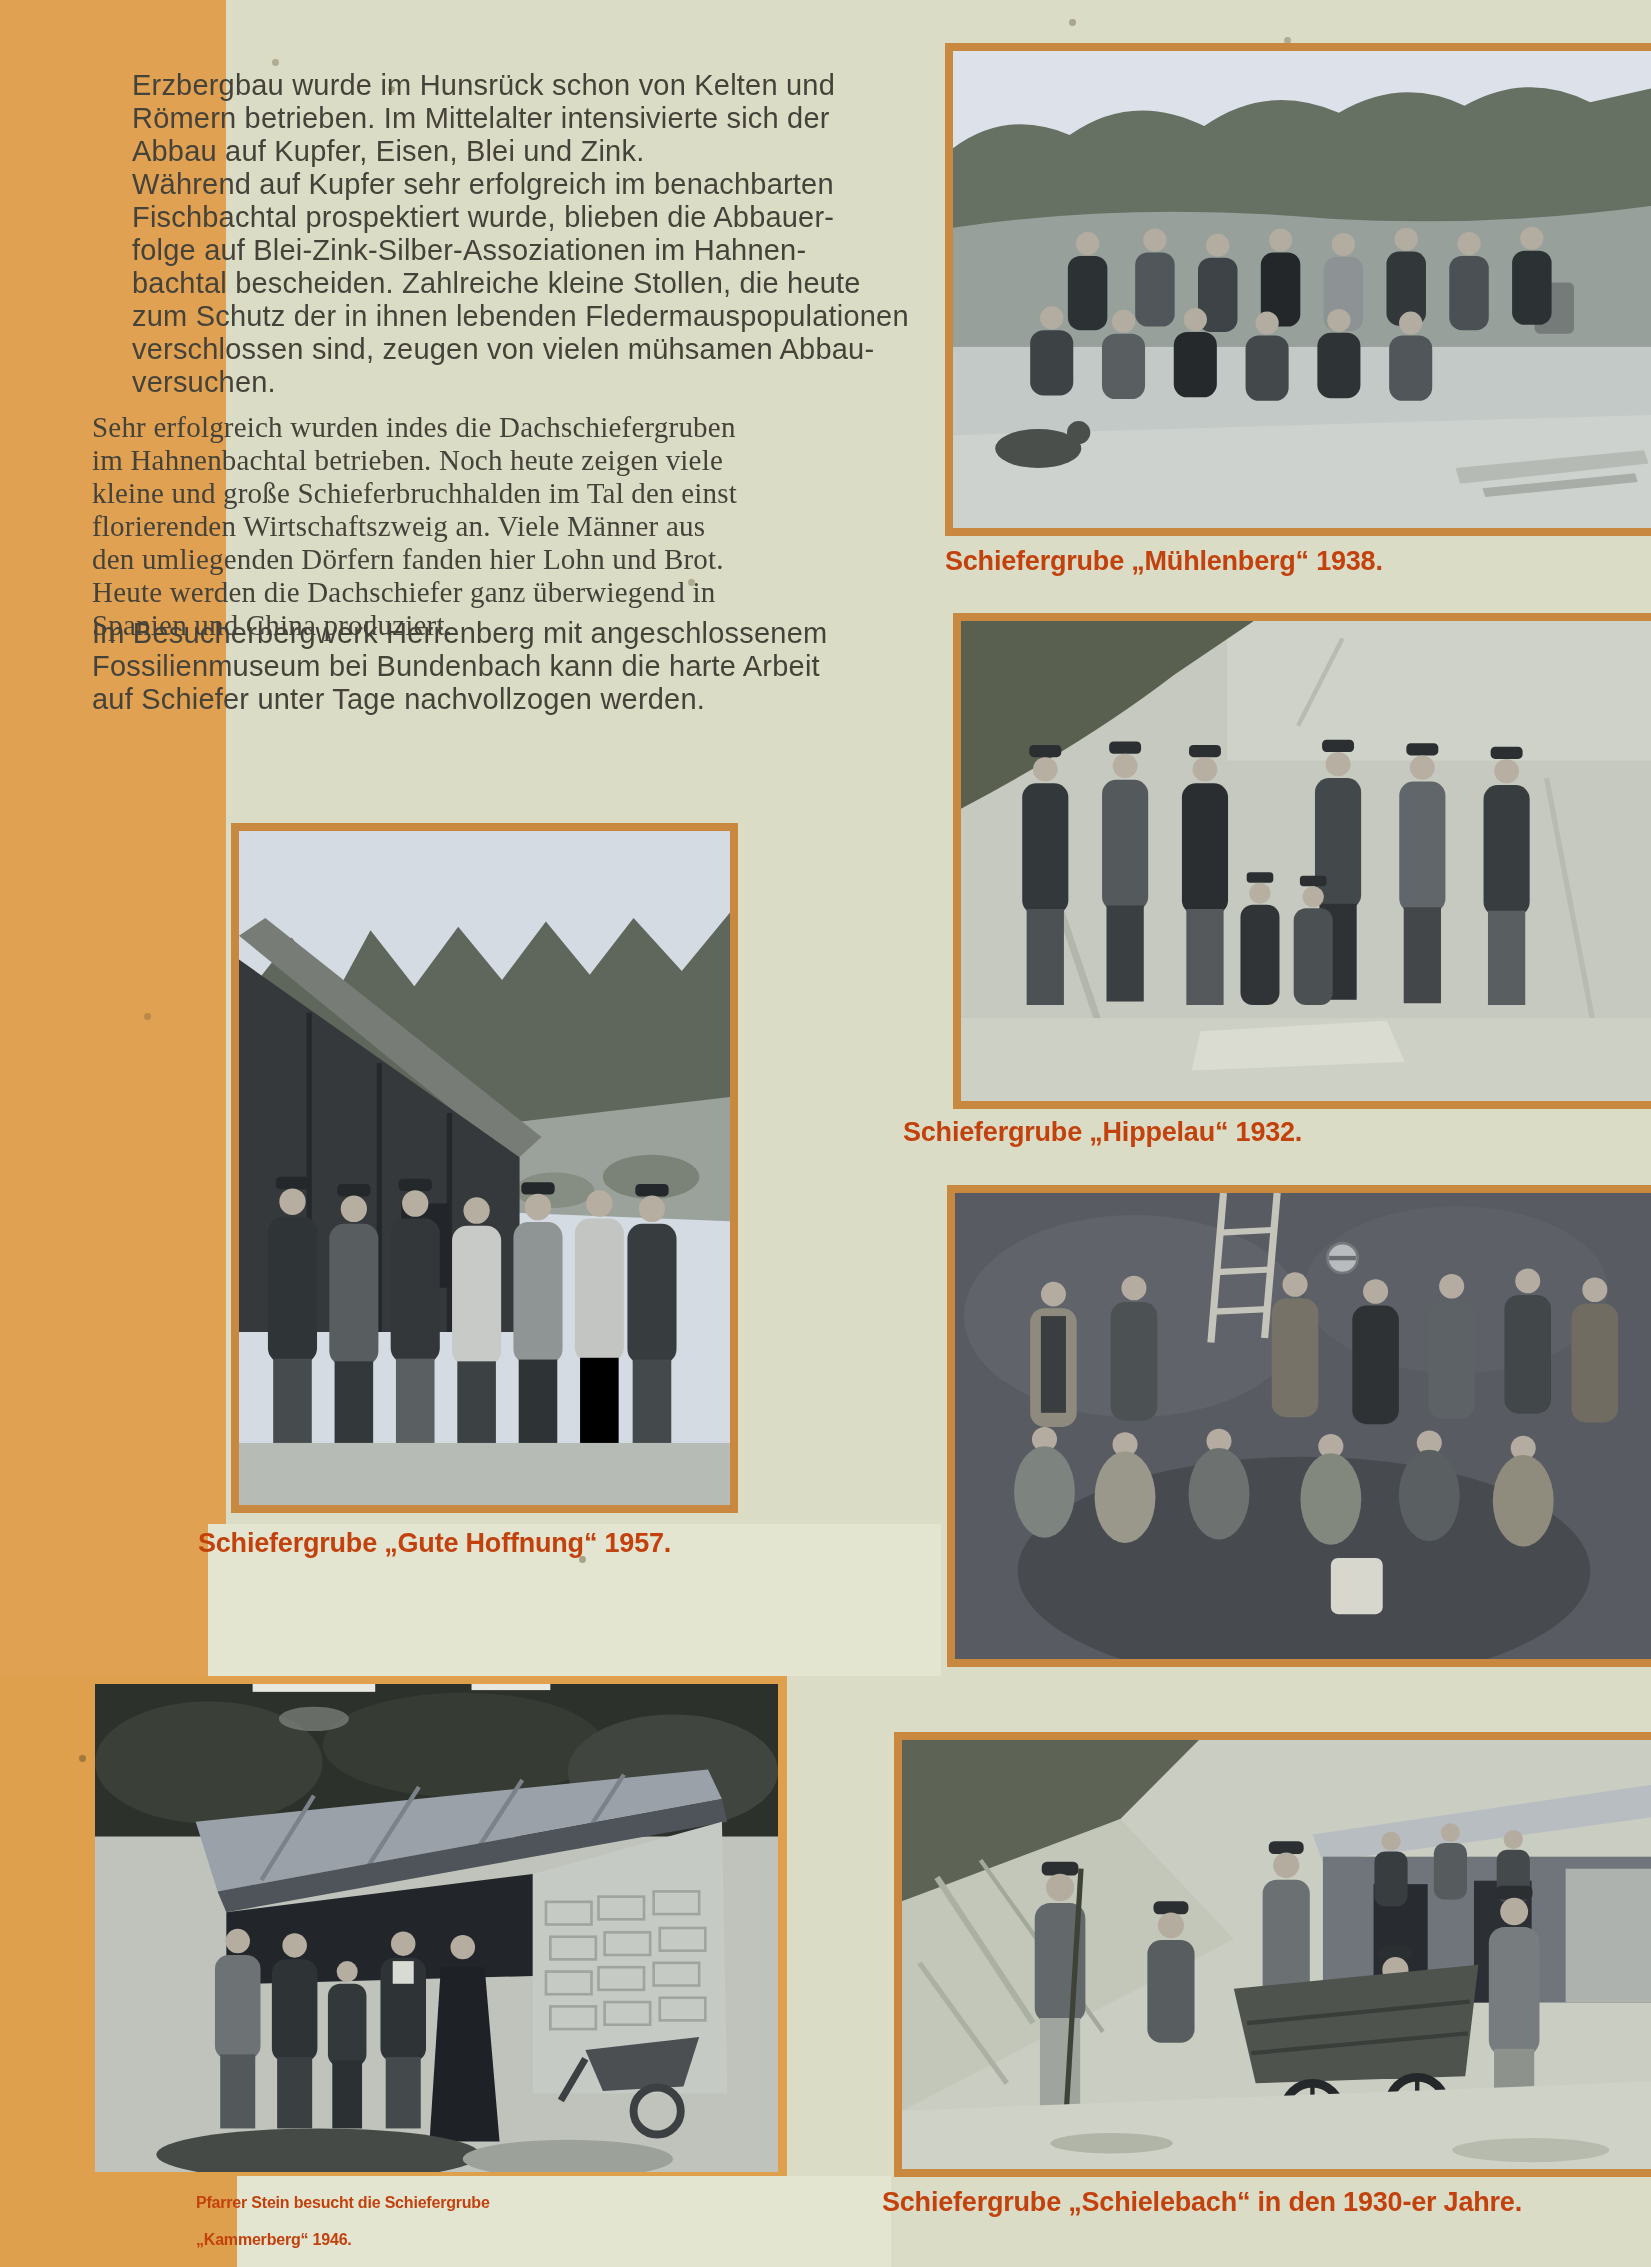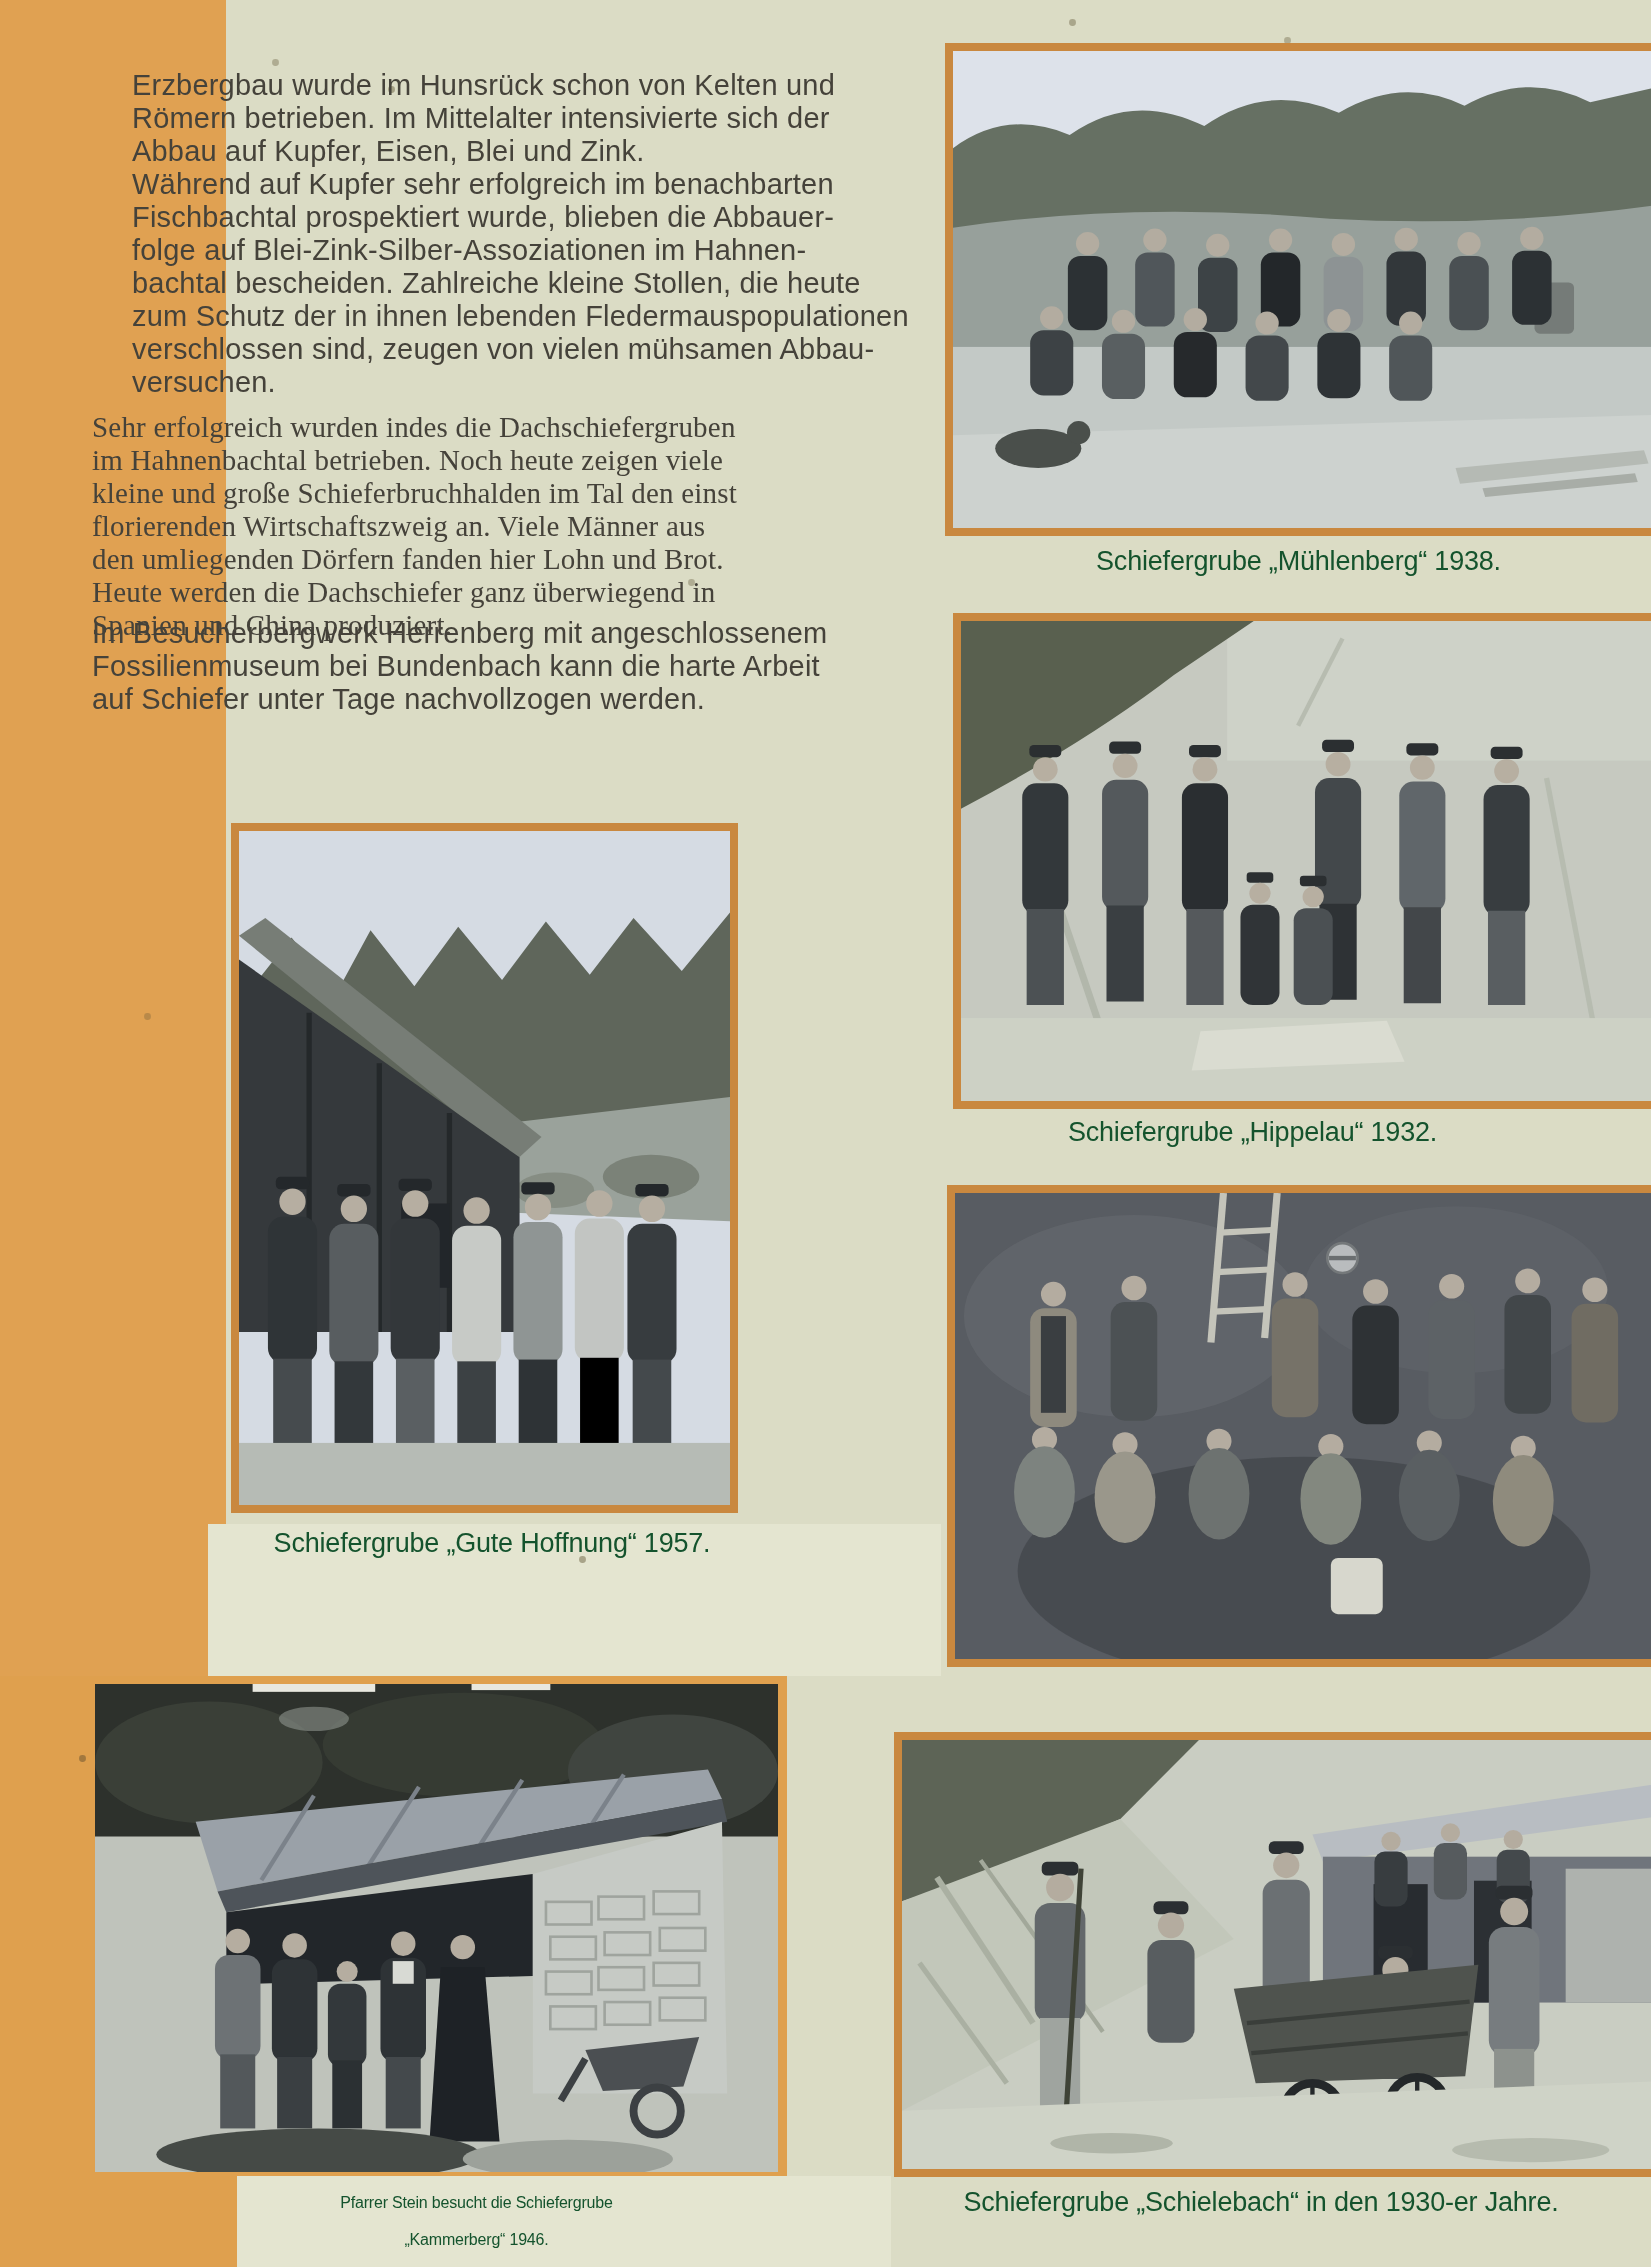--- a/index.html
+++ b/index.html
@@ -19,22 +19,22 @@
     font-size:29px;line-height:33px;color:#45423a;
     white-space:pre-line;letter-spacing:0.2px;
   }
   #para-1{top:40px;margin-left:40px;}
   #para-2{top:382px;font-family:Liberation Serif, serif;}
   #para-3{top:588px;}
   .photo{box-sizing:border-box;border:8.1px solid #c9883f;background:#9aa0a0;}
   .photo.noframe{border:none;}
   .photo svg{display:block;width:100%;height:100%;}
   .caption{
-    font-size:27px;font-weight:normal;color:#14532d;
-    text-align:center;line-height:33px;letter-spacing:-0.2px;
+    font-size:27px;font-weight:bold;color:#c2410c;
+    text-align:left;line-height:33px;letter-spacing:-0.2px;
     white-space:pre-line;
   }
   #caption-muehlenberg{left:945px;top:545px;width:707px;}
   #caption-hippelau{left:903px;top:1116px;width:699px;}
   #caption-altlayenkaul{left:947px;top:1764px;width:705px;}
   #caption-schielebach{left:882px;top:2186px;width:758px;}
   #caption-gute-hoffnung{left:198px;top:1527px;width:588px;}
   #caption-kammerberg{left:196px;top:2184px;width:561px;font-size:16px;line-height:37px;}
   #ph-muehlenberg{left:945px;top:43px;width:716px;height:493px;}
   #ph-hippelau{left:953px;top:613px;width:708px;height:496px;}

